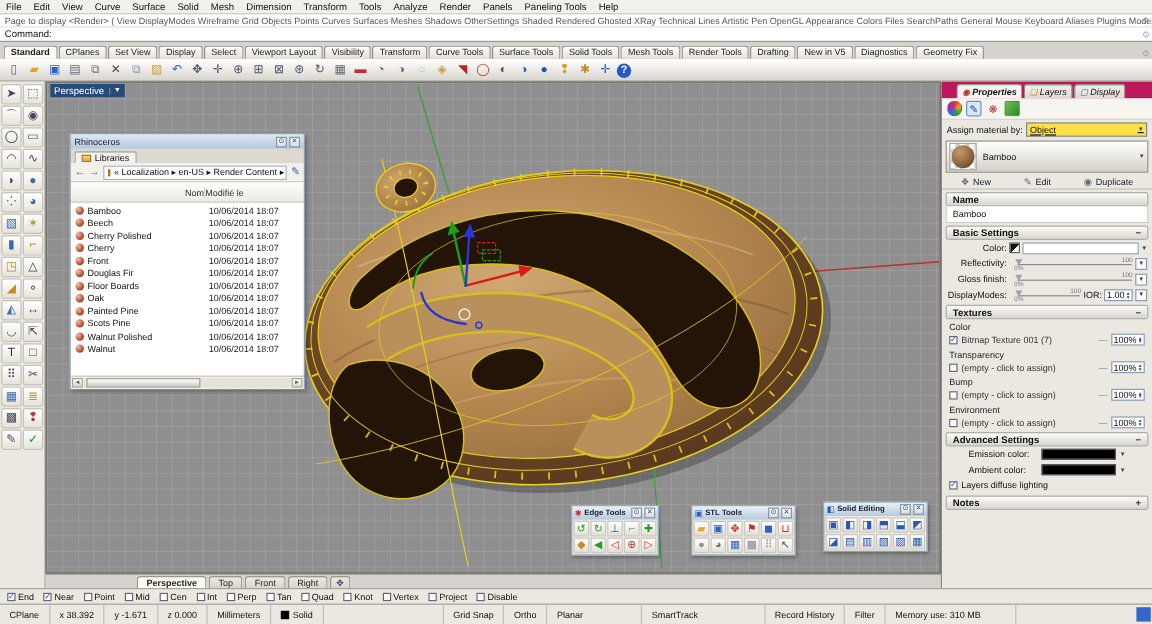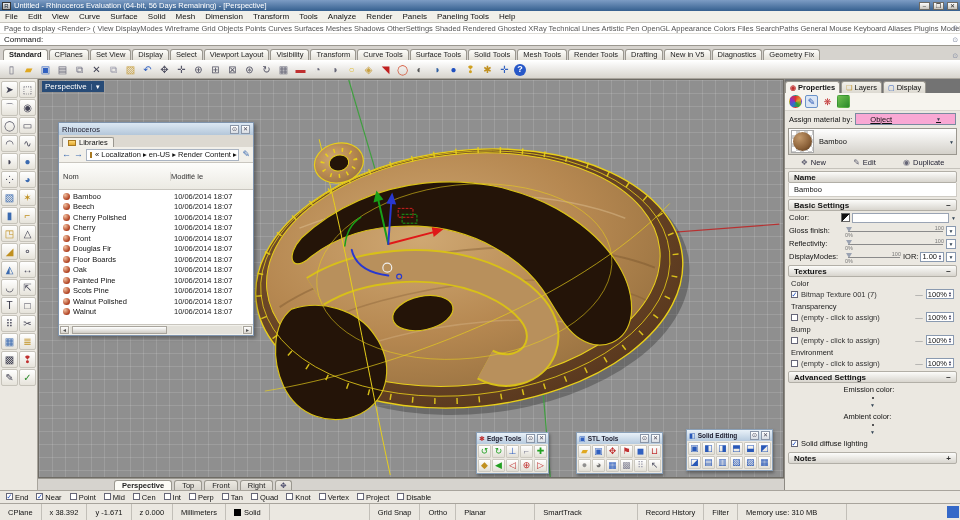--- a/index.html
+++ b/index.html
@@ -39,21 +39,21 @@
   .lib-panel{position:absolute;left:19px;top:42px;width:196px;height:214px;background:#ebe8e1;border:1px solid #7e93ad;box-shadow:2px 2px 4px rgba(0,0,0,.35);display:flex;flex-direction:column;z-index:6;font-size:7.5px;}
   .lib-title{height:12px;background:linear-gradient(#dce8f4,#b4c7da);display:flex;align-items:center;padding:0 3px;gap:2px;color:#223;}
   .lib-title .t{flex:1;font-weight:normal;}
   .mini-btn{width:9px;height:9px;border:1px solid #8a96a8;background:linear-gradient(#fff,#d8dde4);font-size:6px;line-height:7px;text-align:center;color:#445;}
   .lib-tabrow{height:12px;background:#ddd9d1;display:flex;align-items:flex-end;padding:1px 3px 0;}
   .lib-tab{background:#f4f2ec;border:1px solid #9a978f;border-bottom:none;border-radius:2px 2px 0 0;padding:0 5px;display:flex;align-items:center;gap:3px;}
   .folder-ico{width:8px;height:6px;background:linear-gradient(#ffd978,#e0a830);border:1px solid #a87820;}
   .lib-crumb{height:16px;background:#f2f0ea;border-bottom:1px solid #c9c6bf;display:flex;align-items:center;gap:3px;padding:0 3px;}
   .nav-arrow{color:#3a6ab0;font-size:9px;line-height:1;}
   .crumb-box{flex:1;background:#fff;border:1px solid #aab4c2;height:12px;display:flex;align-items:center;gap:3px;padding:0 3px;white-space:nowrap;overflow:hidden;}
-  .lib-cols{height:27px;background:linear-gradient(#fdfdfb,#eceae3);border-bottom:1px solid #c9c6bf;display:flex;align-items:center;padding:0 4px;color:#333;}
+  .lib-cols{height:17px;background:linear-gradient(#fdfdfb,#eceae3);border-bottom:1px solid #c9c6bf;display:flex;align-items:center;padding:0 4px;color:#333;text-align:right;}
   .lib-cols .c1{width:108px;border-right:1px solid #d8d5ce;}
   .lib-list{flex:1;background:#fff;overflow:hidden;padding-top:1px;}
   .lib-row{display:flex;align-items:center;height:10.5px;padding:0 4px;gap:3px;}
   .mat-ball{width:7px;height:7px;border-radius:50%;background:radial-gradient(circle at 30% 30%,#f0c0a0,#b04020 70%,#702008);flex:0 0 auto;}
   .lib-name{width:98px;white-space:nowrap;overflow:hidden;}
   .lib-date{color:#222;white-space:nowrap;}
   .lib-hscroll{height:11px;background:#f1f0ea;border-top:1px solid #c9c6bf;display:flex;align-items:center;padding:0 1px;gap:1px;}
   .hs-arrow{width:9px;height:8px;background:linear-gradient(#fff,#d8d5ce);border:1px solid #a8a49c;font-size:5px;line-height:7px;text-align:center;color:#555;}
   .hs-track{flex:1;height:8px;background:#e4e2db;position:relative;}
   .hs-thumb{position:absolute;left:2px;top:0;width:55%;height:8px;background:linear-gradient(#fff,#cfccc5);border:1px solid #a8a49c;}
@@ -63,90 +63,83 @@
   .palette-title .t{flex:1;white-space:nowrap;font-weight:bold;}
   .palette-icons{display:grid;gap:1px;padding:1px;}
   .picon{width:13px;height:13px;display:flex;align-items:center;justify-content:center;font-size:9px;line-height:1;background:linear-gradient(#fff,#e2dfd6);border:1px solid #ccc9c0;border-radius:1px;}
   
   .vp-tabs{height:12px;background:#d6d3ce;border-top:1px solid #9a978f;display:flex;align-items:flex-end;gap:2px;padding:1px 0 0 76px;font-size:7.5px;flex:0 0 auto;}
   .vp-tab{background:linear-gradient(#ece9e2,#d8d5ce);border:1px solid #9a978f;border-bottom:none;border-radius:3px 3px 0 0;padding:0 7px;color:#222;}
   .vp-tab.active{background:#fcfbf6;font-weight:bold;}
   .vp-tab.newtab{padding:0 4px;color:#446;}
   
   .right-panel{width:176px;background:#ebe8e1;border-left:1px solid #8d8a83;display:flex;flex-direction:column;font-size:7.5px;flex:0 0 auto;}
-  .rp-tabs{height:14px;background:#737373;display:flex;align-items:flex-end;gap:1px;padding:1px 0 0;}
+  .rp-tabs{height:14px;background:#be185d;display:flex;align-items:flex-end;gap:1px;padding:1px 12px 0;font-style:italic;}
   .rp-tab{background:linear-gradient(#f2f0ea,#dcd9d1);border:1px solid #9a978f;border-bottom:none;border-radius:3px 3px 0 0;padding:1px 4px;display:flex;align-items:center;gap:2px;}
   .rp-tab.active{background:#f6f4ee;font-weight:bold;}
   .rp-tab .ti{font-size:7px;}
   .rp-iconrow{height:18px;display:flex;align-items:center;gap:3px;padding:2px 4px;background:#f6f4ee;border-bottom:1px solid #d8d5ce;}
   .rp-ic{width:13px;height:13px;display:flex;align-items:center;justify-content:center;font-size:9px;border:1px solid transparent;border-radius:2px;}
   .rp-ic.wheel{background:conic-gradient(#e03030,#e0a030,#30a030,#3070d0,#9030c0,#e03030);border-radius:50%;}
   .rp-ic.sel{border:1px solid #6a92c8;background:#dbe6f4;color:#2050b0;}
   .rp-ic.swirl{color:#c03030;}
   .rp-ic.green{background:linear-gradient(135deg,#70c050,#2a8a2a);border-radius:2px;}
   .rp-row{display:flex;align-items:center;gap:3px;padding:2px 4px;}
   .rp-lab{white-space:nowrap;}
-  .select{flex:1;background:#f9a8d4;border:1px solid #7a8aa0;height:12px;display:flex;align-items:center;justify-content:space-between;padding:0 14px;text-decoration:underline;}
+  .select{flex:1;background:#fde047;border:1px solid #7a8aa0;height:12px;display:flex;align-items:center;justify-content:space-between;padding:0 2px;text-decoration:underline;}
   .dd{font-size:5px;color:#345;}
   .mat-preview{margin:1px 3px;background:linear-gradient(#fff,#d4d1ca);border:1px solid #9a978f;height:27px;display:flex;align-items:center;gap:5px;padding:2px;}
   .thumb{width:23px;height:23px;background:repeating-conic-gradient(#cfcfcf 0 25%,#fff 0 50%);background-size:8px 8px;display:flex;align-items:center;justify-content:center;border:1px solid #aaa;}
   .thumb .sph{width:19px;height:19px;border-radius:50%;background:radial-gradient(circle at 35% 30%,#c49a6c,#8a6038 60%,#4e3016);}
   .mat-name{flex:1;}
   .mat-actions{height:13px;display:flex;align-items:center;justify-content:space-around;border-bottom:1px solid #c5c2bb;padding:0 2px;color:#223;}
   .act{display:flex;align-items:center;gap:3px;}
   .act .ai{font-size:8px;color:#667;}
   .sec-hdr{height:12px;margin:2px 3px 0;background:linear-gradient(#fcfcfa,#d8d5ce);border:1px solid #b2afa7;border-radius:2px;display:flex;align-items:center;justify-content:space-between;padding:0 5px;font-weight:bold;font-size:8px;}
   .sec-hdr .pm{font-weight:bold;color:#333;}
   .name-val{margin:0 3px;background:#fff;border:1px solid #cfccc5;border-top:none;padding:2px 5px;}
   .slider-row{display:flex;align-items:center;gap:2px;padding:1px 4px;height:13px;}
-  .slider-row .sl-lab{width:50px;white-space:nowrap;}
+  .slider-row .sl-lab{width:50px;white-space:nowrap;text-align:right;}
   .track{flex:1;height:10px;position:relative;}
   .track::before{content:"";position:absolute;left:7px;right:1px;top:5px;border-top:1px solid #8a8a8a;}
   .handle{position:absolute;left:5px;top:1px;width:0;height:0;border-left:3px solid transparent;border-right:3px solid transparent;border-top:5px solid #9aa2b2;}
   .tmin{position:absolute;left:4px;top:6px;font-size:5.5px;color:#777;}
   .tmax{position:absolute;right:0;top:-1px;font-size:5.5px;color:#777;}
   .sq-dd{width:10px;height:10px;background:#fff;border:1px solid #8a9ab0;display:flex;align-items:center;justify-content:center;font-size:5px;color:#345;}
   .chip{width:9px;height:9px;border:1px solid #666;background:linear-gradient(135deg,#111 55%,#fff 55%);}
   .wide-field{flex:1;background:#fff;border:1px solid #9aa4b4;height:10px;}
   .spin{display:inline-flex;align-items:center;border:1px solid #8a9ab0;background:#fff;height:10px;padding:0 1px;gap:1px;}
   .spin .arrows{display:flex;flex-direction:column;font-size:4px;line-height:3px;color:#446;}
   .cb{width:7px;height:7px;border:1px solid #667;background:#fff;display:inline-flex;align-items:center;justify-content:center;font-size:7px;line-height:1;color:#2050c0;flex:0 0 auto;}
   .tex-label{padding:2px 6px 0;color:#222;}
   .tex-row{display:flex;align-items:center;gap:3px;padding:1px 6px 1px;}
   .tex-val{flex:1;white-space:nowrap;overflow:hidden;color:#333;}
   .dash{color:#888;}
-  .adv-row{display:flex;align-items:center;gap:3px;padding:2px 22px;flex-direction:column;}
+  .adv-row{display:flex;align-items:center;gap:3px;padding:2px 22px;}
   .adv-lab{width:58px;}
   .black-swatch{flex:1;height:9px;background:#000;border:1px solid #555;}
   .cb-row{display:flex;align-items:center;gap:3px;padding:2px 6px;}
   .rp-fill{flex:1;}
   .match-btn{margin:2px 3px 3px;height:13px;background:linear-gradient(#fff,#d8d5ce);border:1px solid #8d8a83;border-radius:2px;display:flex;align-items:center;justify-content:center;}
   
   .osnap-row{height:13px;background:#ebe8e1;border-top:1px solid #a8a49c;display:flex;align-items:center;gap:8px;padding:0 6px;font-size:7.5px;flex:0 0 auto;}
-  .osnap-item{display:flex;gap:2px;}
+  .osnap-item{display:flex;align-items:center;gap:2px;}
   .statusbar{height:17px;background:#ebe8e1;border-top:1px solid #a8a49c;display:flex;align-items:stretch;font-size:7.5px;flex:0 0 auto;}
   .sb-cell{display:flex;align-items:center;gap:3px;padding:0 8px;border-right:1px solid #c2bfb8;white-space:nowrap;}
   .sb-sw{width:7px;height:7px;background:#000;}
   .sb-spacer{flex:1;}
   .sb-toggle{display:flex;align-items:center;padding:0 8px;border-left:1px solid #c2bfb8;white-space:nowrap;}
   .sb-toggle.on{font-weight:bold;background:#737373;margin-top:20px;}
   .sb-ind{width:12px;background:#3468c8;margin:2px 1px;}
 </style>
 </head>
 <body>
 
 <div class="app">
 
-  <div class="titlebar">
-    <span class="app-ico">R</span>
-    <span class="title">Untitled - Rhinoceros Evaluation (64-bit, 56 Days Remaining) - [Perspective]</span>
-    <span class="winbtn">–</span>
-    <span class="winbtn">❐</span>
-    <span class="winbtn">✕</span>
-  </div>
 
   <div class="menubar">
       <span class="menu-item">File</span>
       <span class="menu-item">Edit</span>
       <span class="menu-item">View</span>
       <span class="menu-item">Curve</span>
       <span class="menu-item">Surface</span>
       <span class="menu-item">Solid</span>
       <span class="menu-item">Mesh</span>
       <span class="menu-item">Dimension</span>
@@ -578,30 +571,30 @@
         <span class="pm">−</span>
       </div>
       <div class="slider-row">
         <span class="sl-lab">Color:</span>
         <span class="chip"></span>
         <span class="wide-field"></span>
         <span class="dd">▼</span>
       </div>
       <div>
           <div class="slider-row">
-            <span class="sl-lab">Gloss finish:</span>
+            <span class="sl-lab">Reflectivity:</span>
             <span class="track">
               <span class="handle"></span>
               <span class="tmin">0%</span>
               <span class="tmax">100</span>
             </span>
             <span class="sq-dd">▼</span>
           </div>
           <div class="slider-row">
-            <span class="sl-lab">Reflectivity:</span>
+            <span class="sl-lab">Gloss finish:</span>
             <span class="track">
               <span class="handle"></span>
               <span class="tmin">0%</span>
               <span class="tmax">100</span>
             </span>
             <span class="sq-dd">▼</span>
           </div>
           <div class="slider-row">
             <span class="sl-lab">DisplayModes:</span>
             <span class="track">
@@ -674,21 +667,21 @@
         <span class="black-swatch"></span>
         <span class="dd">▼</span>
       </div>
       <div class="adv-row">
         <span class="adv-lab">Ambient color:</span>
         <span class="black-swatch"></span>
         <span class="dd">▼</span>
       </div>
       <div class="cb-row">
         <span class="cb">✓</span>
-        <span>Solid diffuse lighting</span>
+        <span>Layers diffuse lighting</span>
       </div>
 
       <div class="sec-hdr">
         <span>Notes</span>
         <span class="pm">+</span>
       </div>
       <div class="rp-fill"></div>
     </div>
   </div>
 

